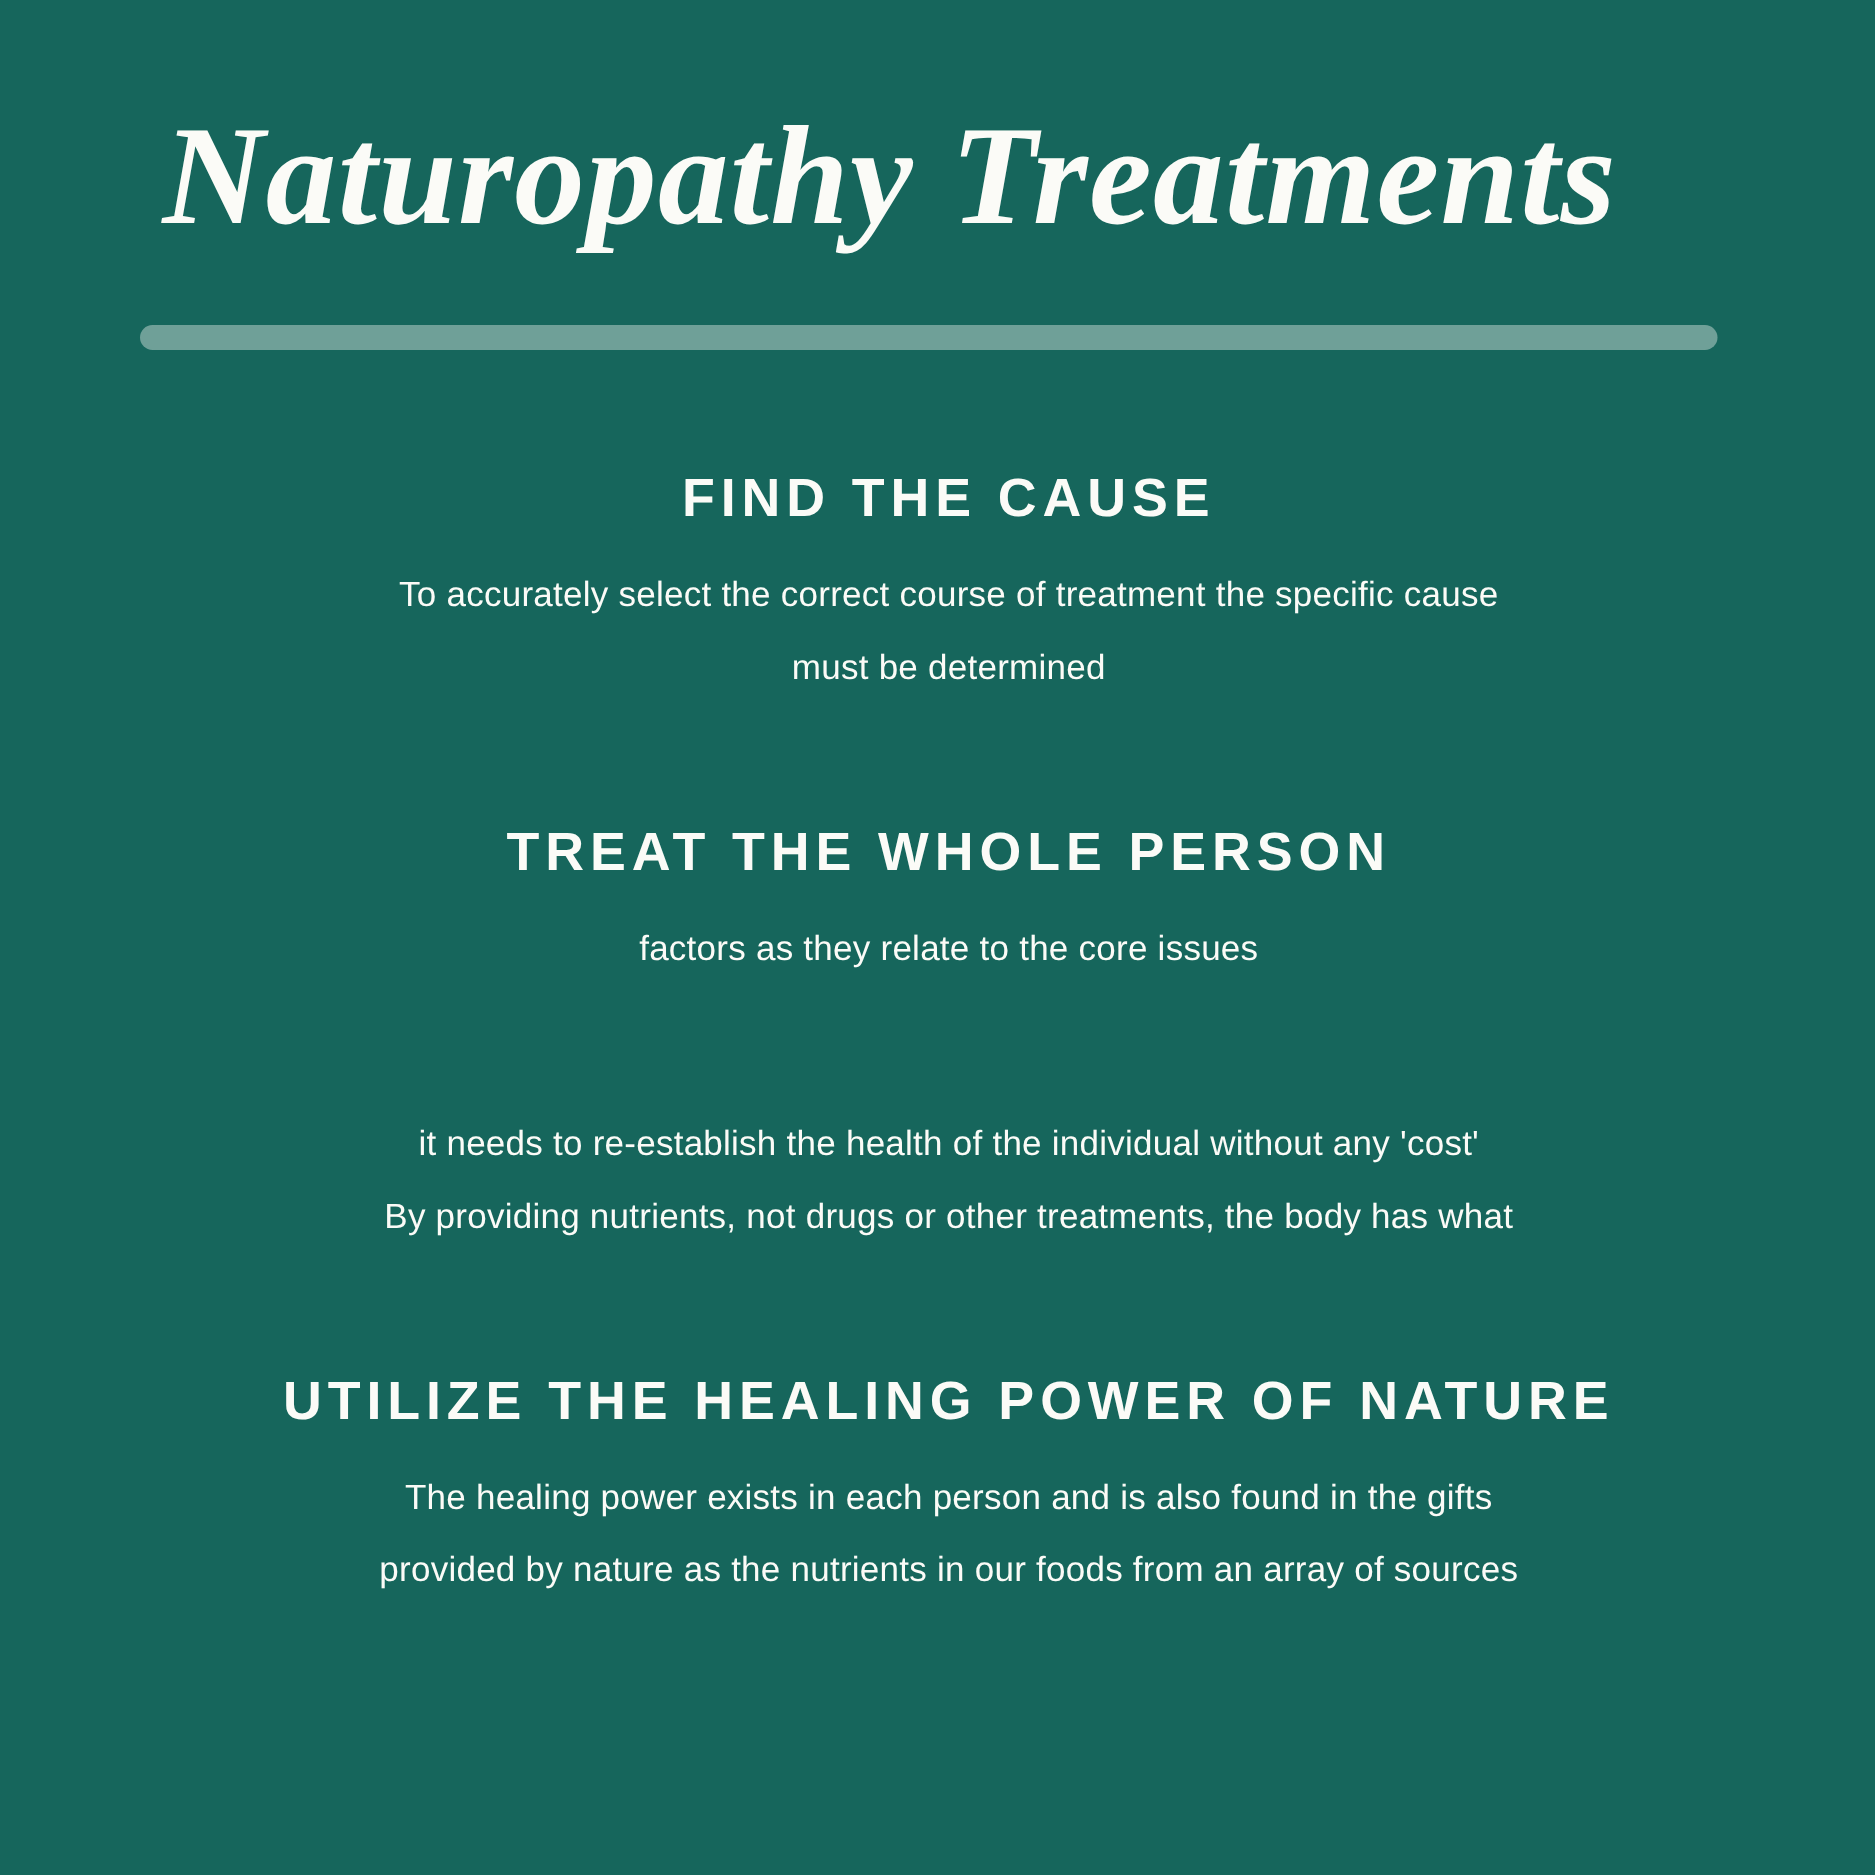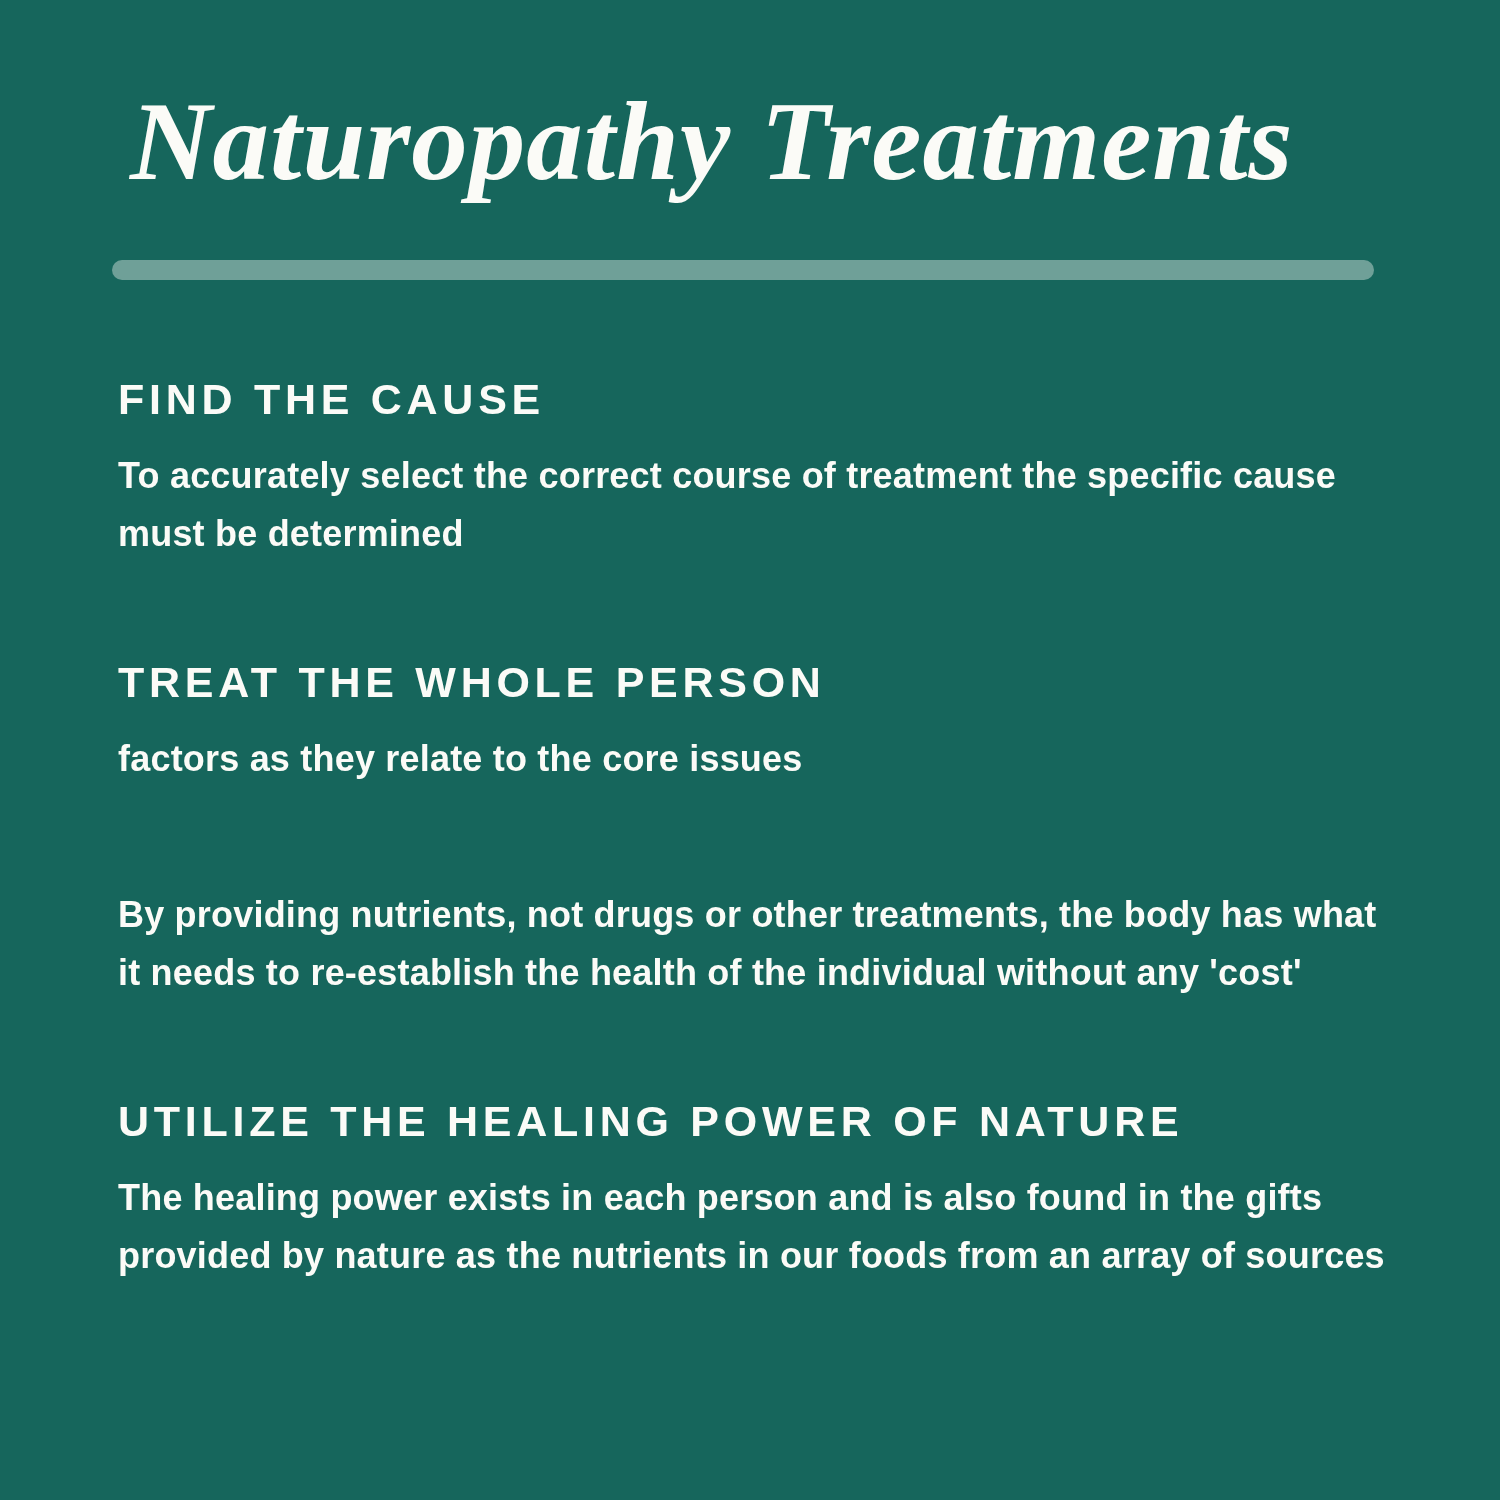--- a/index.html
+++ b/index.html
@@ -32,34 +32,34 @@
     white-space: nowrap;
   }
   .divider {
     margin-top: 55px;
     margin-left: -6px;
     width: 1262px;
     height: 20px;
     border-radius: 10px;
     background: var(--divider);
   }
-  .section { margin-top: 98px; }
+  .section { margin-top: 98px; text-align: center; }
   .section:first-of-type { margin-top: 99px; }
   .section-heading {
     font-size: 43px;
     font-weight: bold;
     letter-spacing: 0.11em;
     line-height: 1.0;
     color: var(--text);
     white-space: nowrap;
   }
   .section-body {
     margin-top: 26px;
-    font-size: 36px;
-    font-weight: bold;
+    font-size: 28px;
+    font-weight: normal;
     line-height: 58px;
     letter-spacing: 0.2px;
     color: var(--text);
   }
   .body-line {
     white-space: nowrap;
   }
 </style>
 </head>
 <body>
@@ -80,22 +80,22 @@
 
   <div class="section">
     <div class="section-heading">TREAT THE WHOLE PERSON</div>
     <div class="section-body">
       <div class="body-line">factors as they relate to the core issues</div>
     </div>
   </div>
 
   <div class="section">
     <div class="section-body">
+      <div class="body-line">it needs to re-establish the health of the individual without any 'cost'</div>
       <div class="body-line">By providing nutrients, not drugs or other treatments, the body has what</div>
-      <div class="body-line">it needs to re-establish the health of the individual without any 'cost'</div>
     </div>
   </div>
 
   <div class="section">
     <div class="section-heading">UTILIZE THE HEALING POWER OF NATURE</div>
     <div class="section-body">
       <div class="body-line">The healing power exists in each person and is also found in the gifts</div>
       <div class="body-line">provided by nature as the nutrients in our foods from an array of sources</div>
     </div>
   </div>

